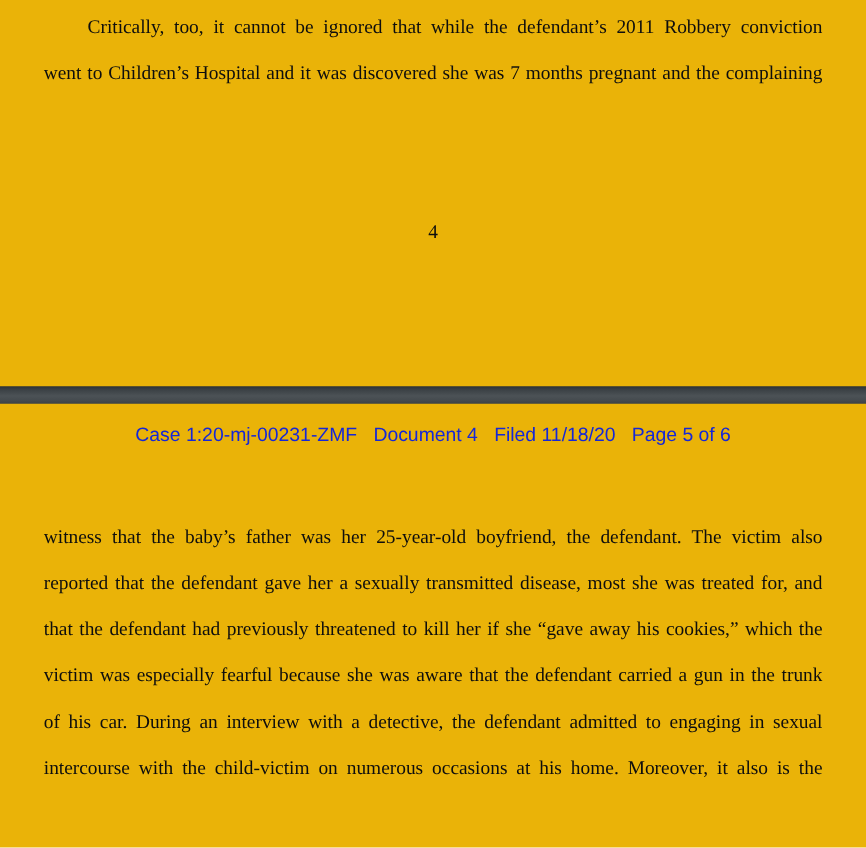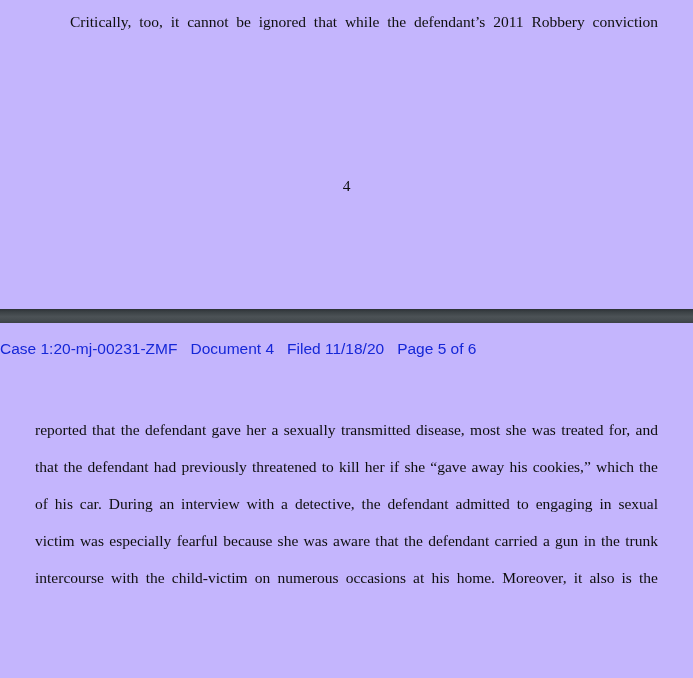--- a/index.html
+++ b/index.html
@@ -1,21 +1,21 @@
 <!DOCTYPE html>
 <html><head>
 <meta charset="utf-8">
 <style>
   * { margin: 0; padding: 0; box-sizing: border-box; }
   html, body { background: #ffffff; }
   .screen {
     position: relative;
     width: 693px;
     height: 678px;
-    background: #c4b5fd;
+    background: #eab308;
     overflow: hidden;
     font-family: "Liberation Serif", serif;
   }
   .body-text {
     position: absolute;
     left: 35px;
     width: 623px;
   }
   .body-line {
     height: 37px;
@@ -49,53 +49,56 @@
     width: 693px;
     height: 14px;
     background: linear-gradient(to bottom, #2c3135 0%, #3b4145 20%, #4c5256 55%, #454b4f 80%, #3c4145 100%);
   }
   .case-stamp {
     position: absolute;
     top: 340px;
     left: 0;
     width: 693px;
     display: flex;
+    justify-content: center;
     align-items: center;
     gap: 13px;
     font-family: "Liberation Sans", sans-serif;
     font-size: 15.5px;
     line-height: 18px;
     color: #1527d8;
     white-space: nowrap;
   }
   .page5-body { top: 411px; }
 </style>
 </head>
 <body>
 
 <div class="screen">
 
   <section>
     <div class="body-text page4-body">
       <div class="body-line indent">Critically, too, it cannot be ignored that while the defendant’s 2011 Robbery conviction</div>
+      <div class="body-line">went to Children’s Hospital and it was discovered she was 7 months pregnant and the complaining</div>
     </div>
     <div class="page-number">4</div>
   </section>
 
   <div class="page-divider"></div>
 
   <section>
     <div class="case-stamp">
       <span>Case 1:20-mj-00231-ZMF</span>
       <span>Document 4</span>
       <span>Filed 11/18/20</span>
       <span>Page 5 of 6</span>
     </div>
     <div class="body-text page5-body">
+      <div class="body-line">witness that the baby’s father was her 25-year-old boyfriend, the defendant.  The victim also</div>
       <div class="body-line">reported that the defendant gave her a sexually transmitted disease, most she was treated for, and</div>
       <div class="body-line">that the defendant had previously threatened to kill her if she “gave away his cookies,” which the</div>
+      <div class="body-line">victim was especially fearful because she was aware that the defendant carried a gun in the trunk</div>
       <div class="body-line">of his car.  During an interview with a detective, the defendant admitted to engaging in sexual</div>
-      <div class="body-line">victim was especially fearful because she was aware that the defendant carried a gun in the trunk</div>
       <div class="body-line">intercourse with the child-victim on numerous occasions at his home.  Moreover, it also is the</div>
     </div>
   </section>
 
 </div>
 
 </body></html>

